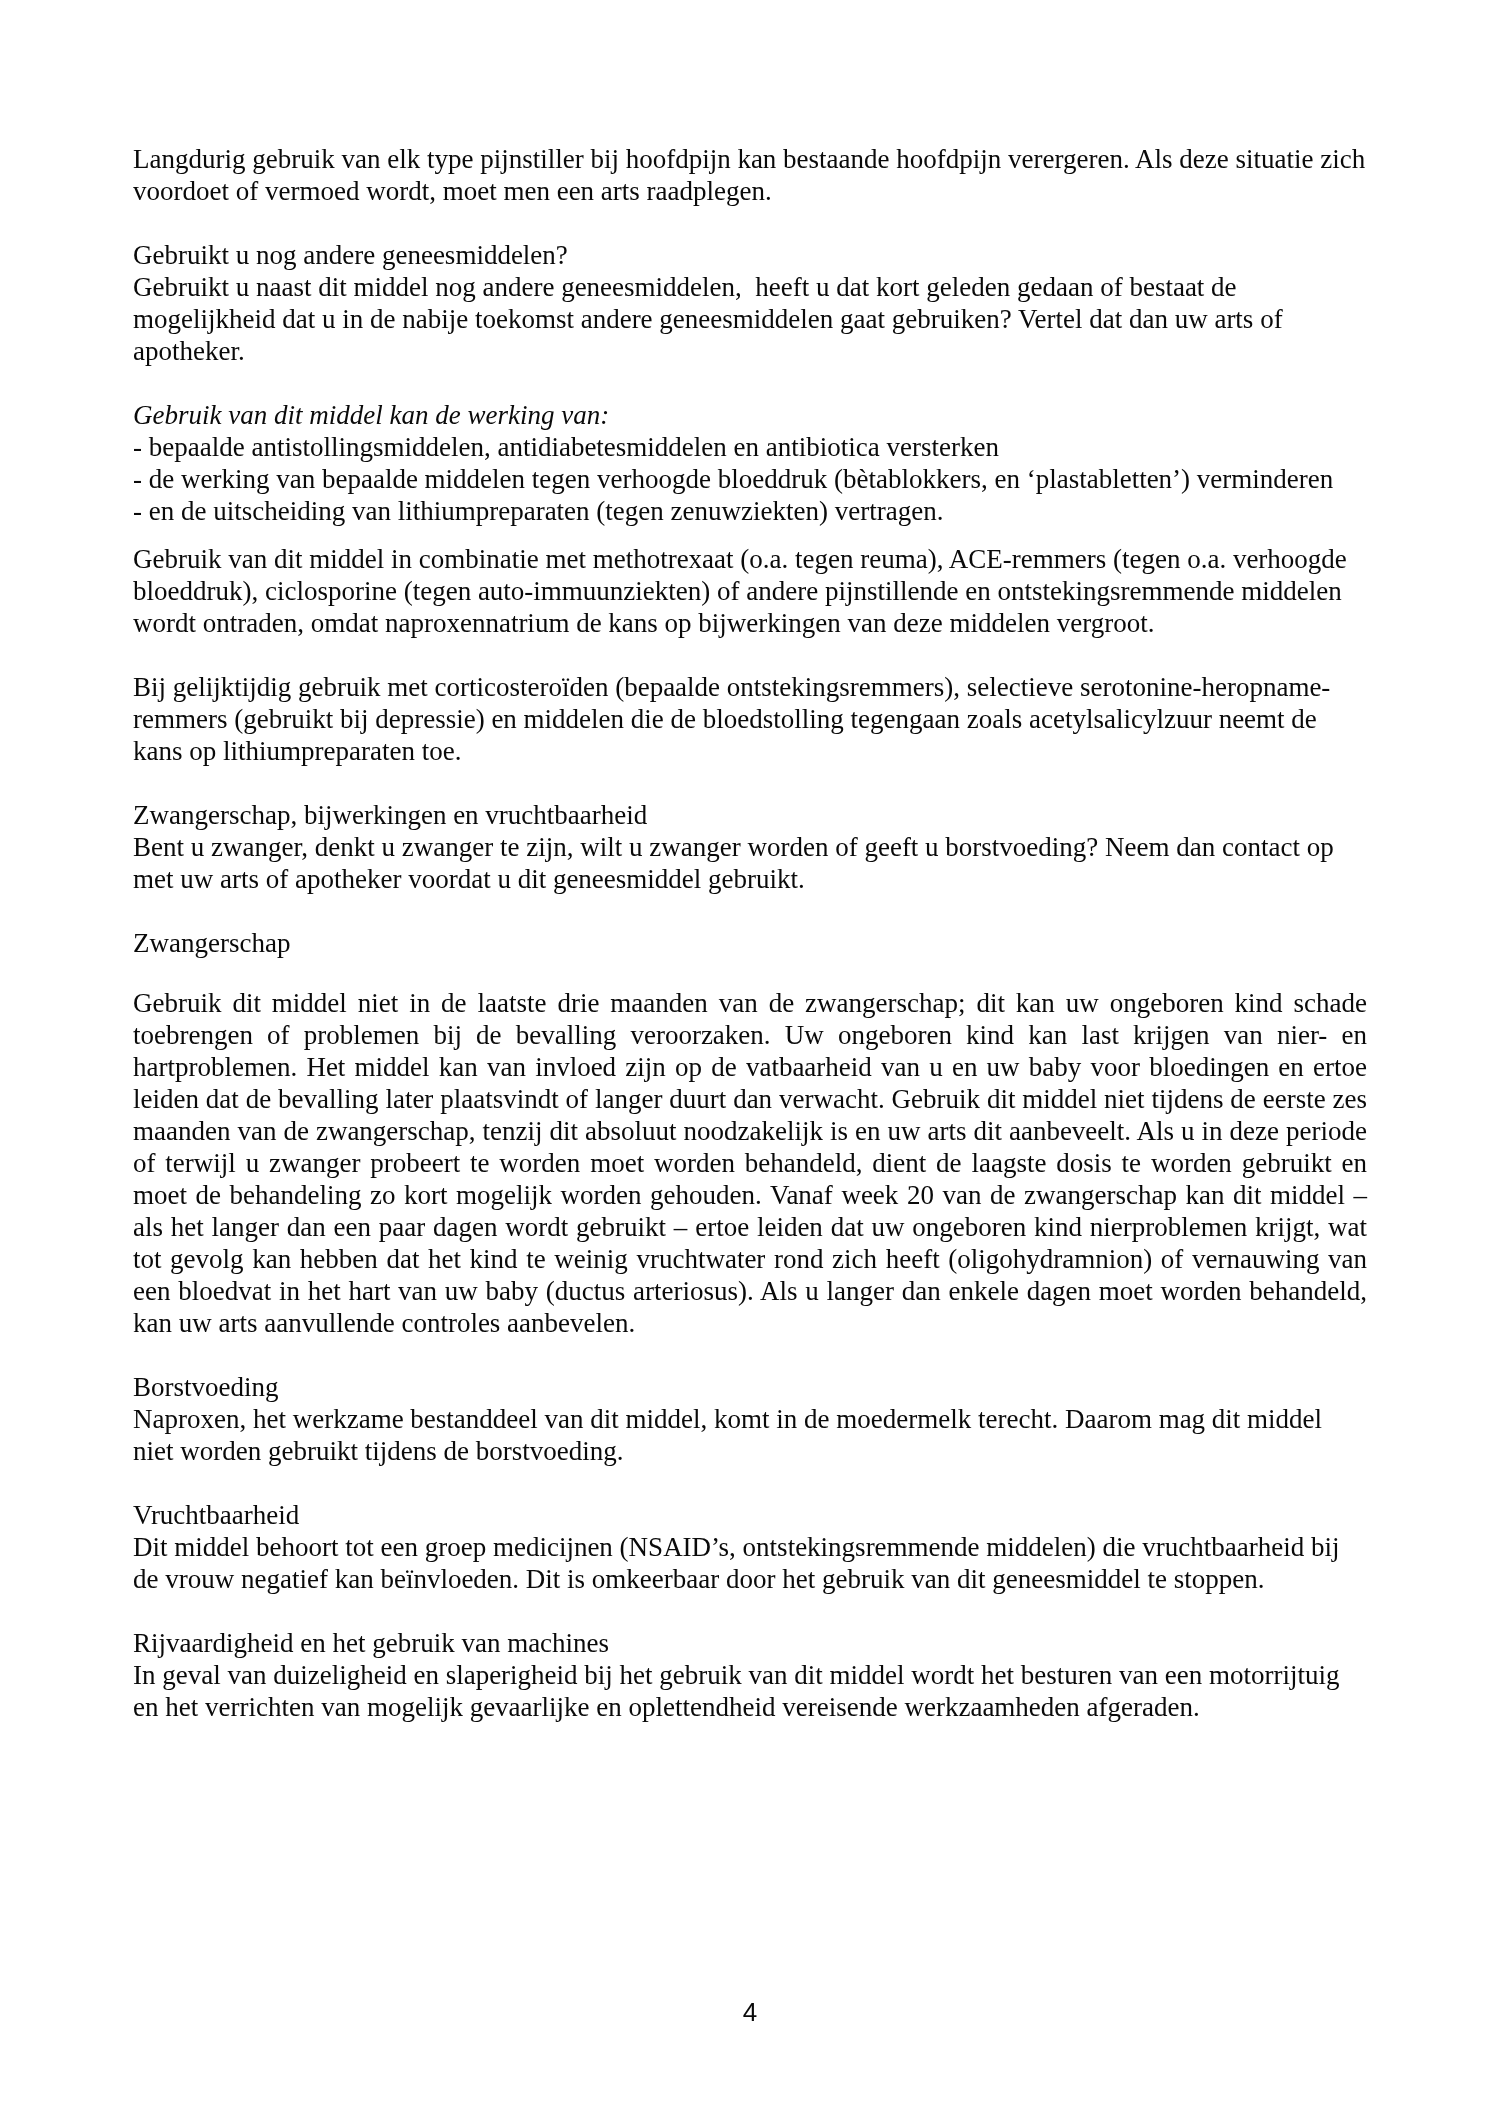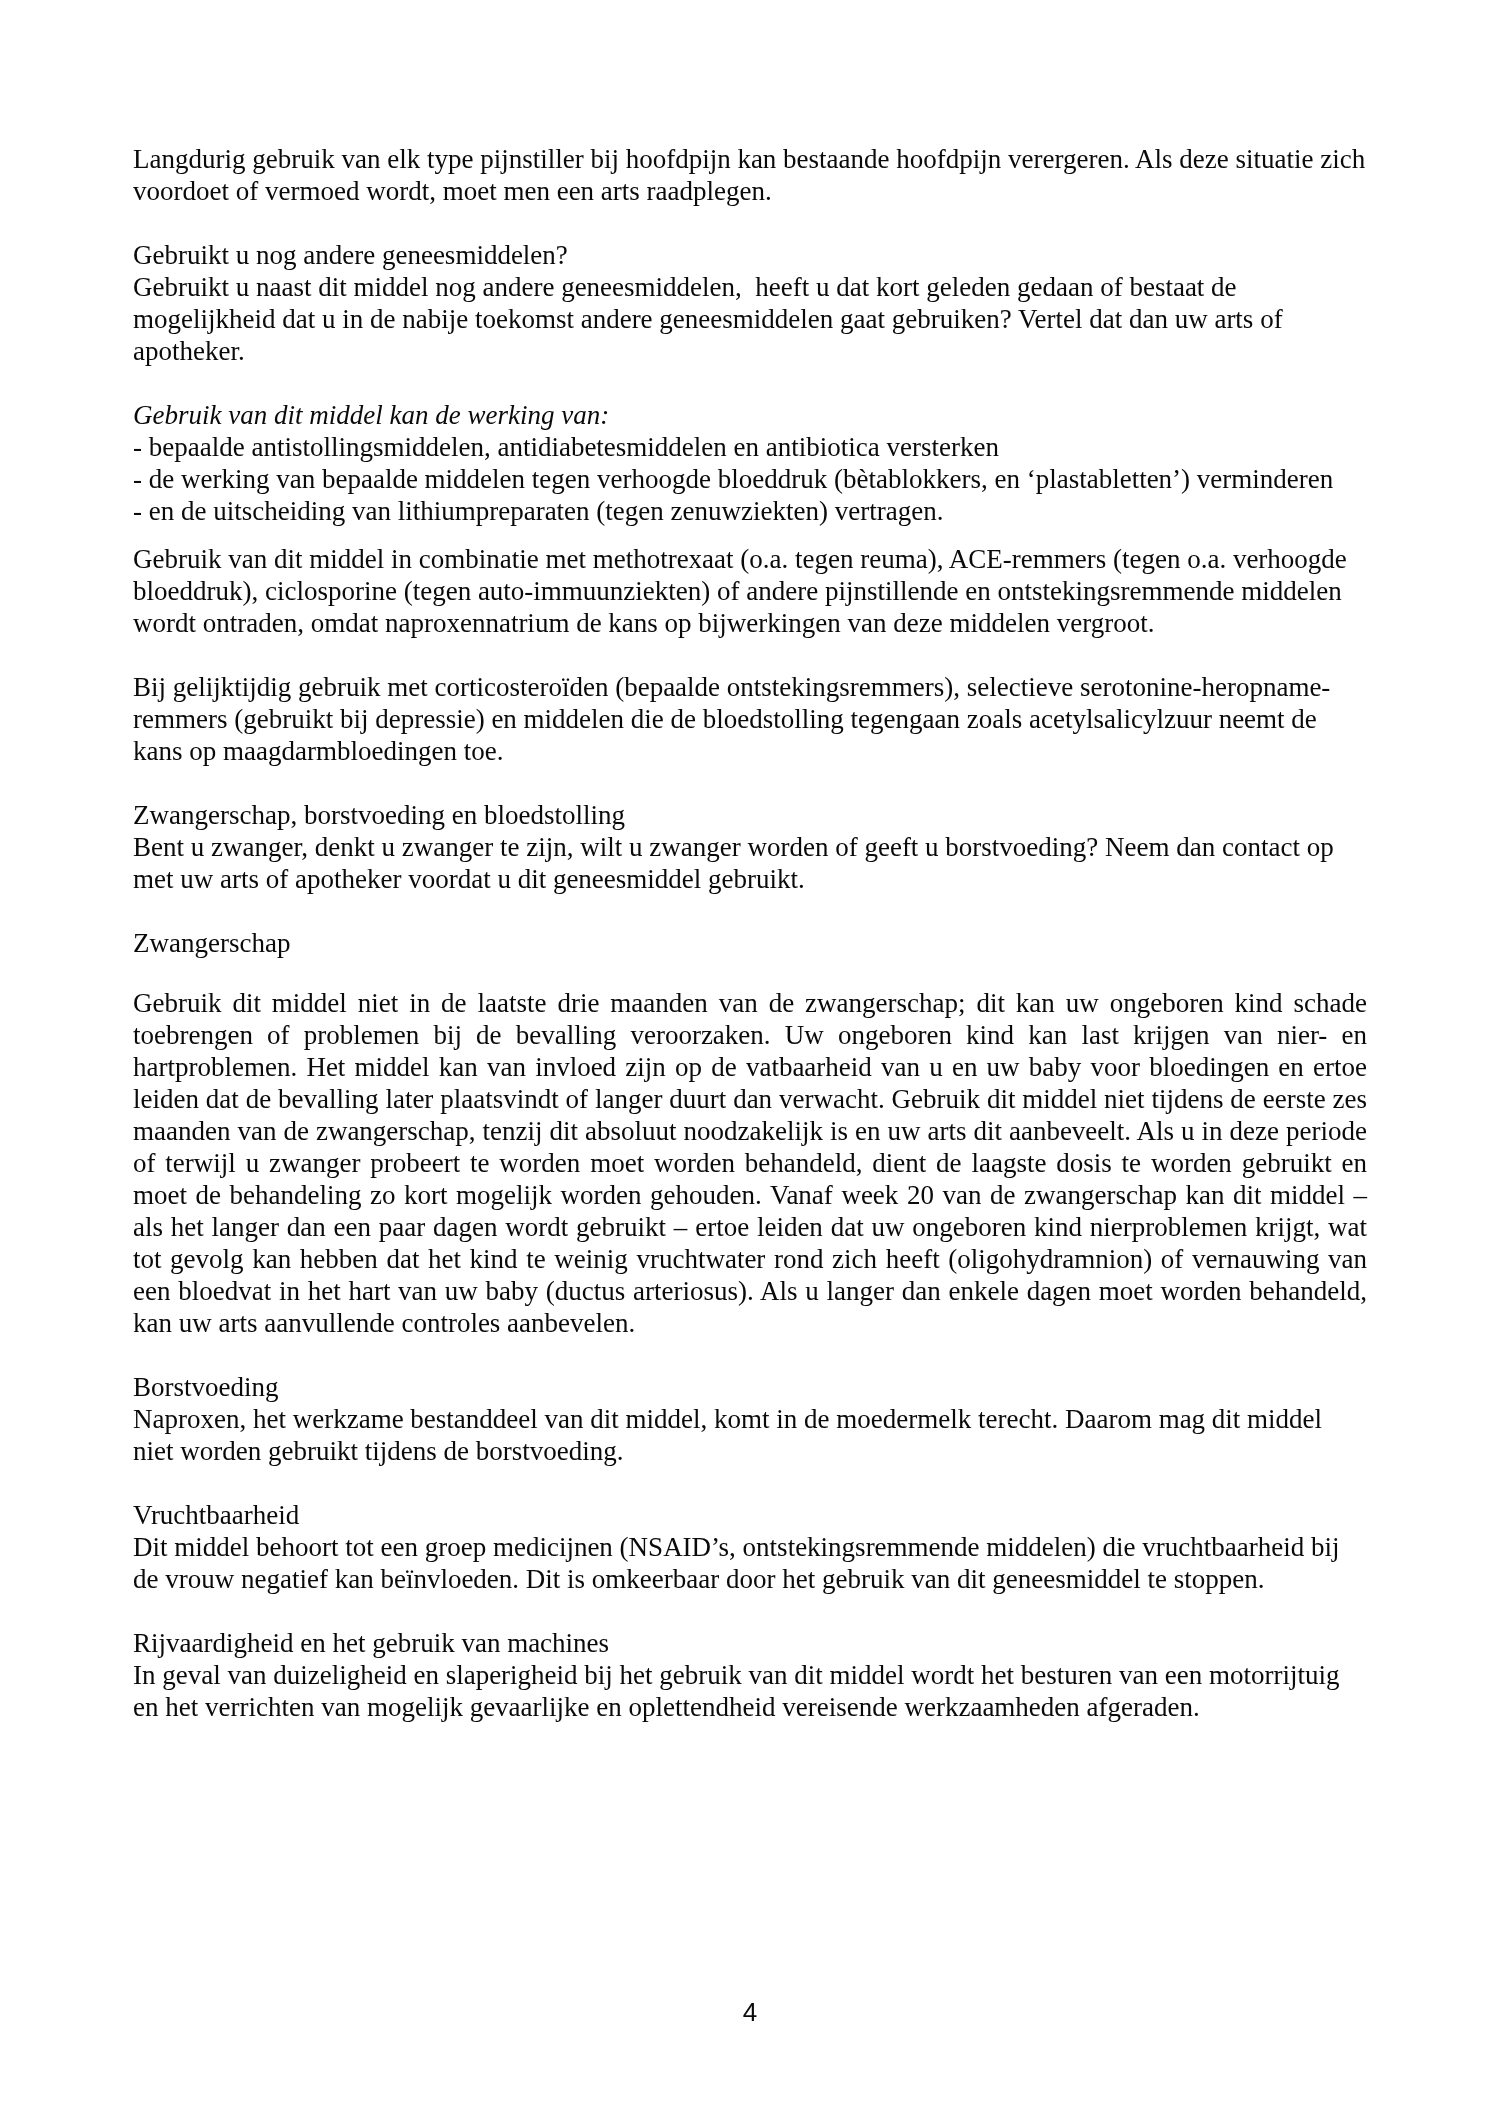--- a/index.html
+++ b/index.html
@@ -75,23 +75,23 @@
     <p class="para tight">Gebruik van dit middel kan de werking van:</p>
     <ul class="dash-list">
       <li class="list-item">- bepaalde antistollingsmiddelen, antidiabetesmiddelen en antibiotica versterken</li>
       <li class="list-item">- de werking van bepaalde middelen tegen verhoogde bloeddruk (bètablokkers, en ‘plastabletten’) verminderen</li>
       <li class="list-item">- en de uitscheiding van lithiumpreparaten (tegen zenuwziekten) vertragen.</li>
     </ul>
 
     <p class="para">Gebruik van dit middel in combinatie met methotrexaat (o.a. tegen reuma), ACE-remmers (tegen o.a. verhoogde bloeddruk), ciclosporine (tegen auto-immuunziekten) of andere pijnstillende en ontstekingsremmende middelen wordt ontraden, omdat naproxennatrium de kans op bijwerkingen van deze middelen vergroot.</p>
 
 
-    <p class="para">Bij gelijktijdig gebruik met corticosteroïden (bepaalde ontstekingsremmers), selectieve serotonine-heropname-remmers (gebruikt bij depressie) en middelen die de bloedstolling tegengaan zoals acetylsalicylzuur neemt de kans op maagdarmbloedingen toe.</p>
+    <p class="para">Bij gelijktijdig gebruik met corticosteroïden (bepaalde ontstekingsremmers), selectieve serotonine-heropname-remmers (gebruikt bij depressie) en middelen die de bloedstolling tegengaan zoals acetylsalicylzuur neemt de kans op lithiumpreparaten toe.</p>
 
-    <h2 class="heading">Zwangerschap, borstvoeding en bloedstolling</h2>
+    <h2 class="heading">Zwangerschap, bijwerkingen en vruchtbaarheid</h2>
     <p class="para">Bent u zwanger, denkt u zwanger te zijn, wilt u zwanger worden of geeft u borstvoeding? Neem dan contact op met uw arts of apotheker voordat u dit geneesmiddel gebruikt.</p>
 
     <h2 class="heading">Zwangerschap</h2>
     <p class="para justify">Gebruik dit middel niet in de laatste drie maanden van de zwangerschap; dit kan uw ongeboren kind schade toebrengen of problemen bij de bevalling veroorzaken. Uw ongeboren kind kan last krijgen van nier- en hartproblemen. Het middel kan van invloed zijn op de vatbaarheid van u en uw baby voor bloedingen en ertoe leiden dat de bevalling later plaatsvindt of langer duurt dan verwacht. Gebruik dit middel niet tijdens de eerste zes maanden van de zwangerschap, tenzij dit absoluut noodzakelijk is en uw arts dit aanbeveelt. Als u in deze periode of terwijl u zwanger probeert te worden moet worden behandeld, dient de laagste dosis te worden gebruikt en moet de behandeling zo kort mogelijk worden gehouden. Vanaf week 20 van de zwangerschap kan dit middel – als het langer dan een paar dagen wordt gebruikt – ertoe leiden dat uw ongeboren kind nierproblemen krijgt, wat tot gevolg kan hebben dat het kind te weinig vruchtwater rond zich heeft (oligohydramnion) of vernauwing van een bloedvat in het hart van uw baby (ductus arteriosus). Als u langer dan enkele dagen moet worden behandeld, kan uw arts aanvullende controles aanbevelen.</p>
 
     <h2 class="heading">Borstvoeding</h2>
     <p class="para">Naproxen, het werkzame bestanddeel van dit middel, komt in de moedermelk terecht. Daarom mag dit middel niet worden gebruikt tijdens de borstvoeding.</p>
 
     <h2 class="heading">Vruchtbaarheid</h2>
     <p class="para">Dit middel behoort tot een groep medicijnen (NSAID’s, ontstekingsremmende middelen) die vruchtbaarheid bij de vrouw negatief kan beïnvloeden. Dit is omkeerbaar door het gebruik van dit geneesmiddel te stoppen.</p>

